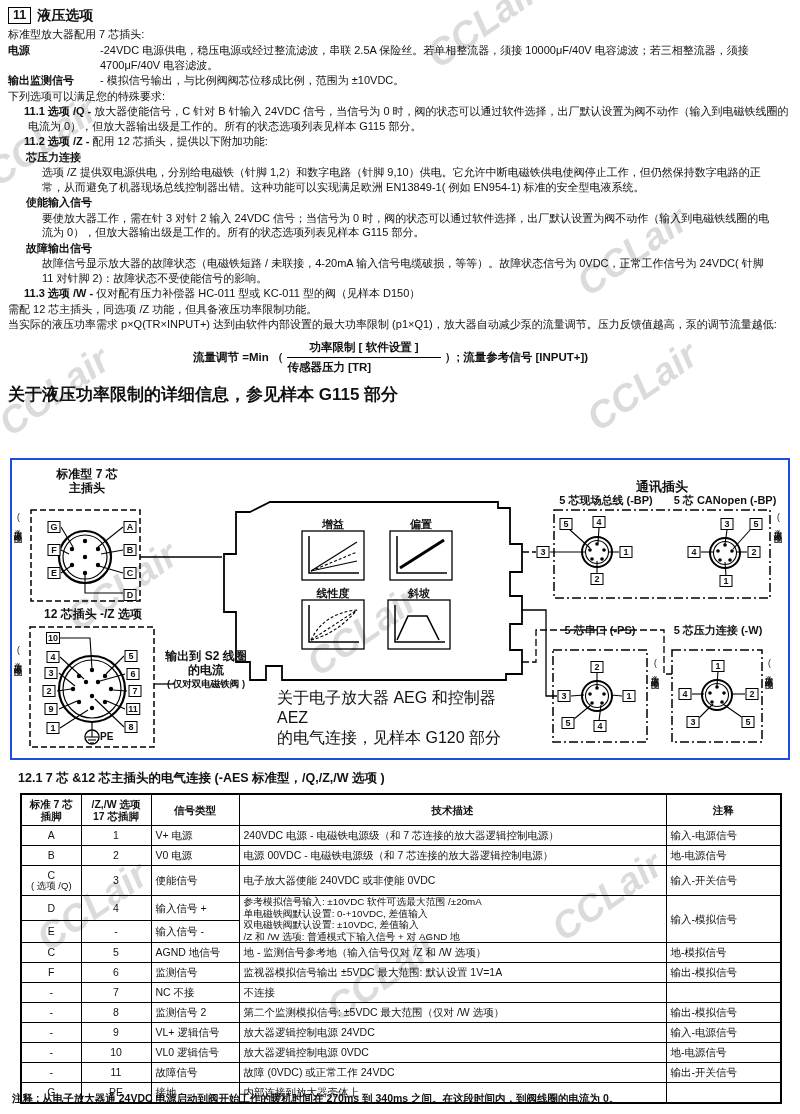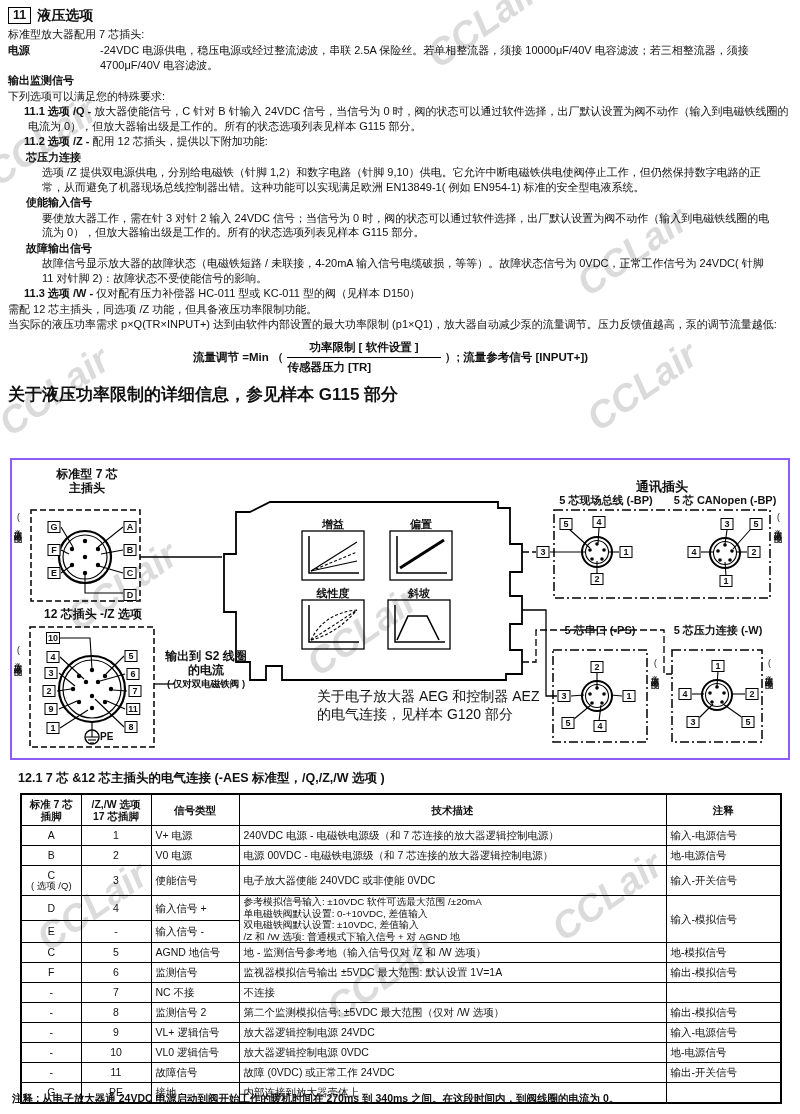--- a/index.html
+++ b/index.html
@@ -17,26 +17,26 @@
   .defdesc{flex:1;}
   .optpara{padding-left:20px;text-indent:-20px;margin:1px 0;}
   .optpara b{font-weight:bold;margin-left:16px;}
   .sub{padding-left:18px;margin:1px 16px;}
   .subhead{padding-left:18px;font-weight:bold;margin:1px 0;}
   .formula{display:flex;align-items:center;margin:8px 0 4px 185px;font-size:11.5px;font-weight:bold;}
   .frac{display:inline-flex;flex-direction:column;text-align:left;margin:0 4px;}
   .frac .num{border-bottom:1.4px solid #000;padding:0 22px 2px 22px;}
   .frac .den{padding-top:2px;}
   .boldline{font-weight:bold;margin-top:9px;font-size:17px;}
-  #diagram{position:absolute;left:10px;top:458px;width:776px;height:298px;border:2px solid #8b5cf6;z-index:1;}
+  #diagram{position:absolute;left:10px;top:458px;width:776px;height:298px;border:2px solid #1d4ed8;z-index:1;}
   #diagram svg{position:absolute;left:0;top:0;}
   .dlabel{position:absolute;text-align:center;z-index:2;}
   .b12{font-weight:bold;font-size:12px;line-height:1.15;}
   .b11{font-weight:bold;font-size:11px;line-height:1.15;}
-  .n10{font-size:14px;line-height:1.25;margin-left:40px;}
+  .n10{font-size:16px;line-height:1.25;}
   .vlabel{position:absolute;writing-mode:vertical-rl;text-orientation:upright;font-size:8.5px;
           letter-spacing:1px;z-index:2;line-height:1;}
   .pinbox{position:absolute;min-width:13px;height:12px;border:1.4px solid #000;background:#fff;
           font-size:9px;font-weight:bold;display:flex;align-items:center;justify-content:center;
           transform:translate(-50%,-50%);z-index:2;padding:0 1px;box-sizing:border-box;}
   #s121title{position:absolute;left:18px;top:770px;font-weight:bold;font-size:12.5px;z-index:1;}
   #conntable{position:absolute;left:20px;top:793px;z-index:1;}
   table{border-collapse:collapse;width:760px;font-size:10.5px;border:2px solid #000;table-layout:fixed;}
   td,th{border:1.2px solid #000;padding:0 4px;vertical-align:middle;overflow:hidden;}
   th{font-weight:bold;text-align:center;font-size:10.5px;line-height:1.15;height:30px;}
@@ -67,20 +67,21 @@
       <span class="sectitle">液压选项</span>
     </div>
     <p>标准型放大器配用 7 芯插头:</p>
 
     <div class="defrow">
       <span class="defterm">电源</span>
       <span class="defdesc">-24VDC 电源供电，稳压电源或经过整流滤波，串联 2.5A 保险丝。若单相整流器，须接 10000μF/40V 电容滤波；若三相整流器，须接 4700μF/40V 电容滤波。</span>
     </div>
     <div class="defrow">
       <span class="defterm">输出监测信号</span>
+      <span class="defdesc">- 模拟信号输出，与比例阀阀芯位移成比例，范围为 ±10VDC。</span>
     </div>
     <p>下列选项可以满足您的特殊要求:</p>
 
     <p class="optpara">
       <b>11.1 选项 /Q -</b>
       <span>放大器使能信号，C 针对 B 针输入 24VDC 信号，当信号为 0 时，阀的状态可以通过软件选择，出厂默认设置为阀不动作（输入到电磁铁线圈的电流为 0），但放大器输出级是工作的。所有的状态选项列表见样本 G115 部分。</span>
     </p>
     <p class="optpara">
       <b>11.2 选项 /Z -</b>
       <span>配用 12 芯插头，提供以下附加功能:</span>

